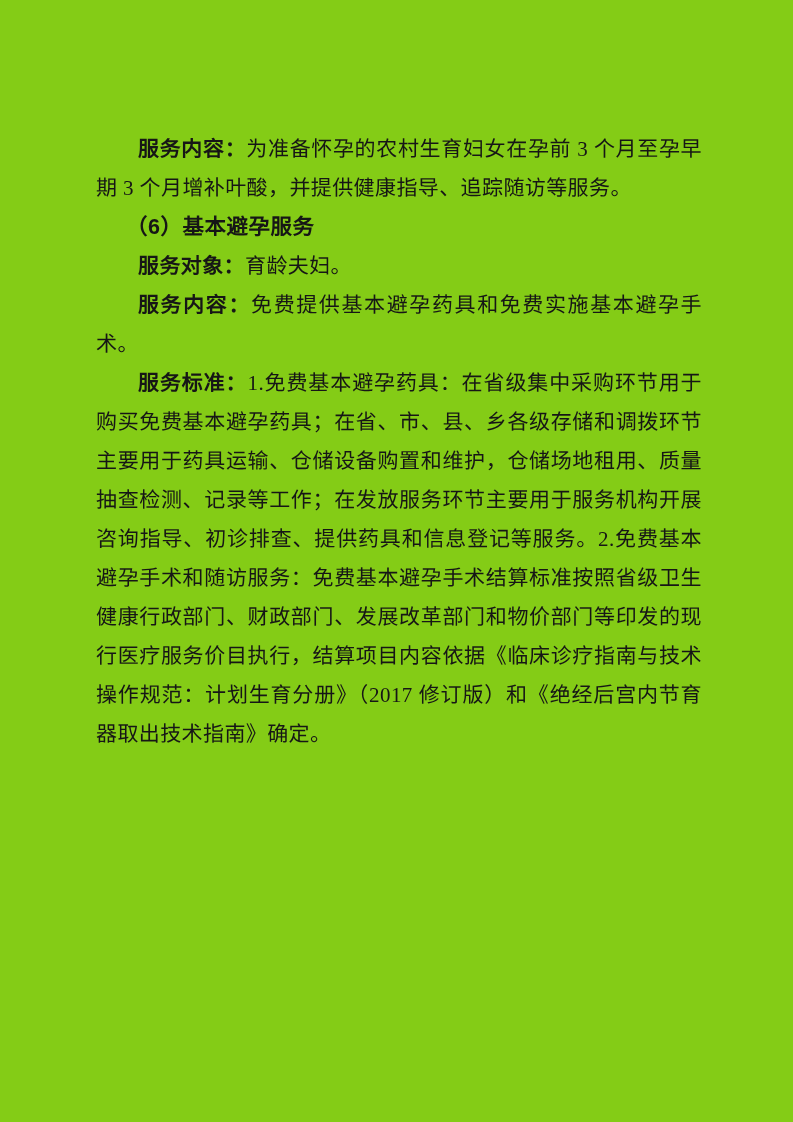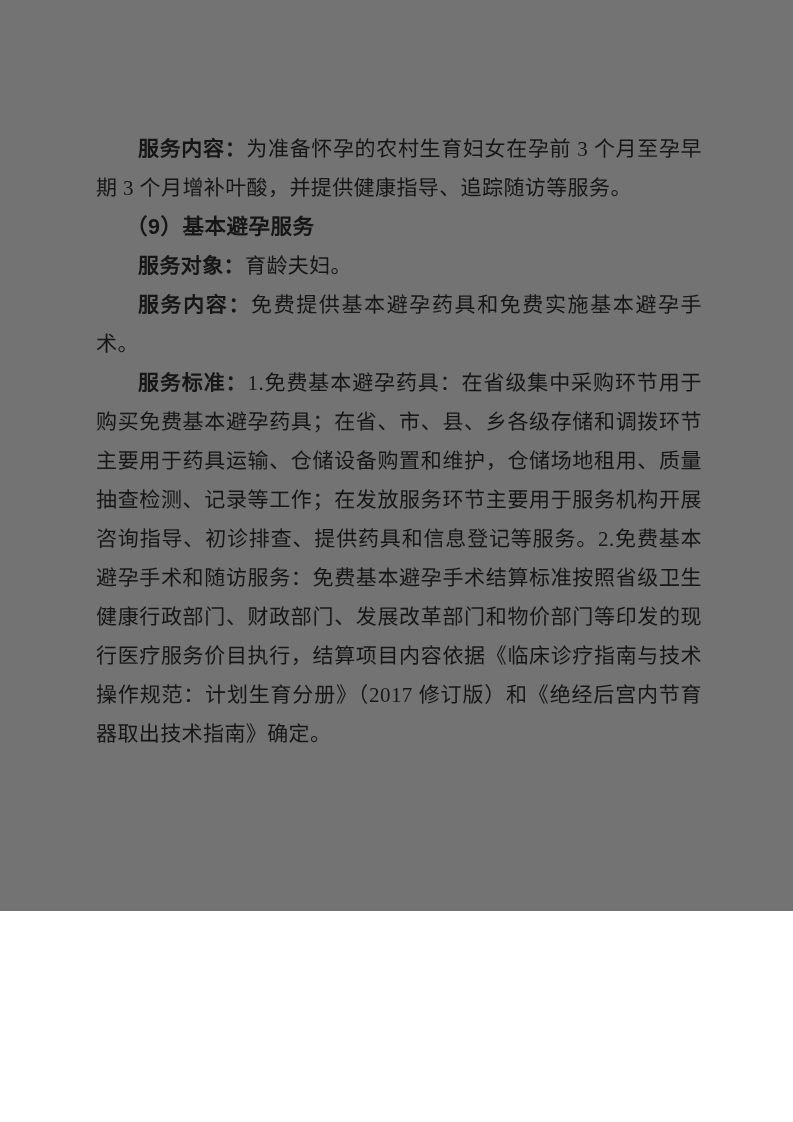--- a/index.html
+++ b/index.html
@@ -3,22 +3,22 @@
 <meta charset="utf-8">
 <style>
   html, body {
     margin: 0;
     padding: 0;
     background: #ffffff;
   }
   .page {
     position: relative;
     width: 793px;
-    height: 911px;
-    background: #737373;
+    height: 1122px;
+    background: #84cc16;
     overflow: hidden;
     font-family: "Liberation Serif", serif;
     color: #161616;
   }
   .content {
     position: absolute;
     top: 130px;
     left: 96px;
     width: 606px;
   }
@@ -49,21 +49,21 @@
 <body>
 
 <div class="page">
   <div class="content">
 
     <p class="para"><span class="label">服务内容：</span><span>为准备怀孕的农村生育妇女在孕前 3 个月至孕早期 3 个月增补叶酸，并提供健康指导、追踪随访等服务。</span></p>
 
 
 
 
-    <h3 class="heading">（9）基本避孕服务</h3>
+    <h3 class="heading">（6）基本避孕服务</h3>
 
     <p class="para"><span class="label">服务对象：</span><span>育龄夫妇。</span></p>
 
     <p class="para"><span class="label">服务内容：</span><span>免费提供基本避孕药具和免费实施基本避孕手术。</span></p>
 
     <p class="para"><span class="label">服务标准：</span><span>1.免费基本避孕药具：在省级集中采购环节用于购买免费基本避孕药具；在省、市、县、乡各级存储和调拨环节主要用于药具运输、仓储设备购置和维护，仓储场地租用、质量抽查检测、记录等工作；在发放服务环节主要用于服务机构开展咨询指导、初诊排查、提供药具和信息登记等服务。2.免费基本避孕手术和随访服务：免费基本避孕手术结算标准按照省级卫生健康行政部门、财政部门、发展改革部门和物价部门等印发的现行医疗服务价目执行，结算项目内容依据《临床诊疗指南与技术操作规范：计划生育分册》（2017 修订版）和《绝经后宫内节育器取出技术指南》确定。</span></p>
 
 
   </div>
 </div>

